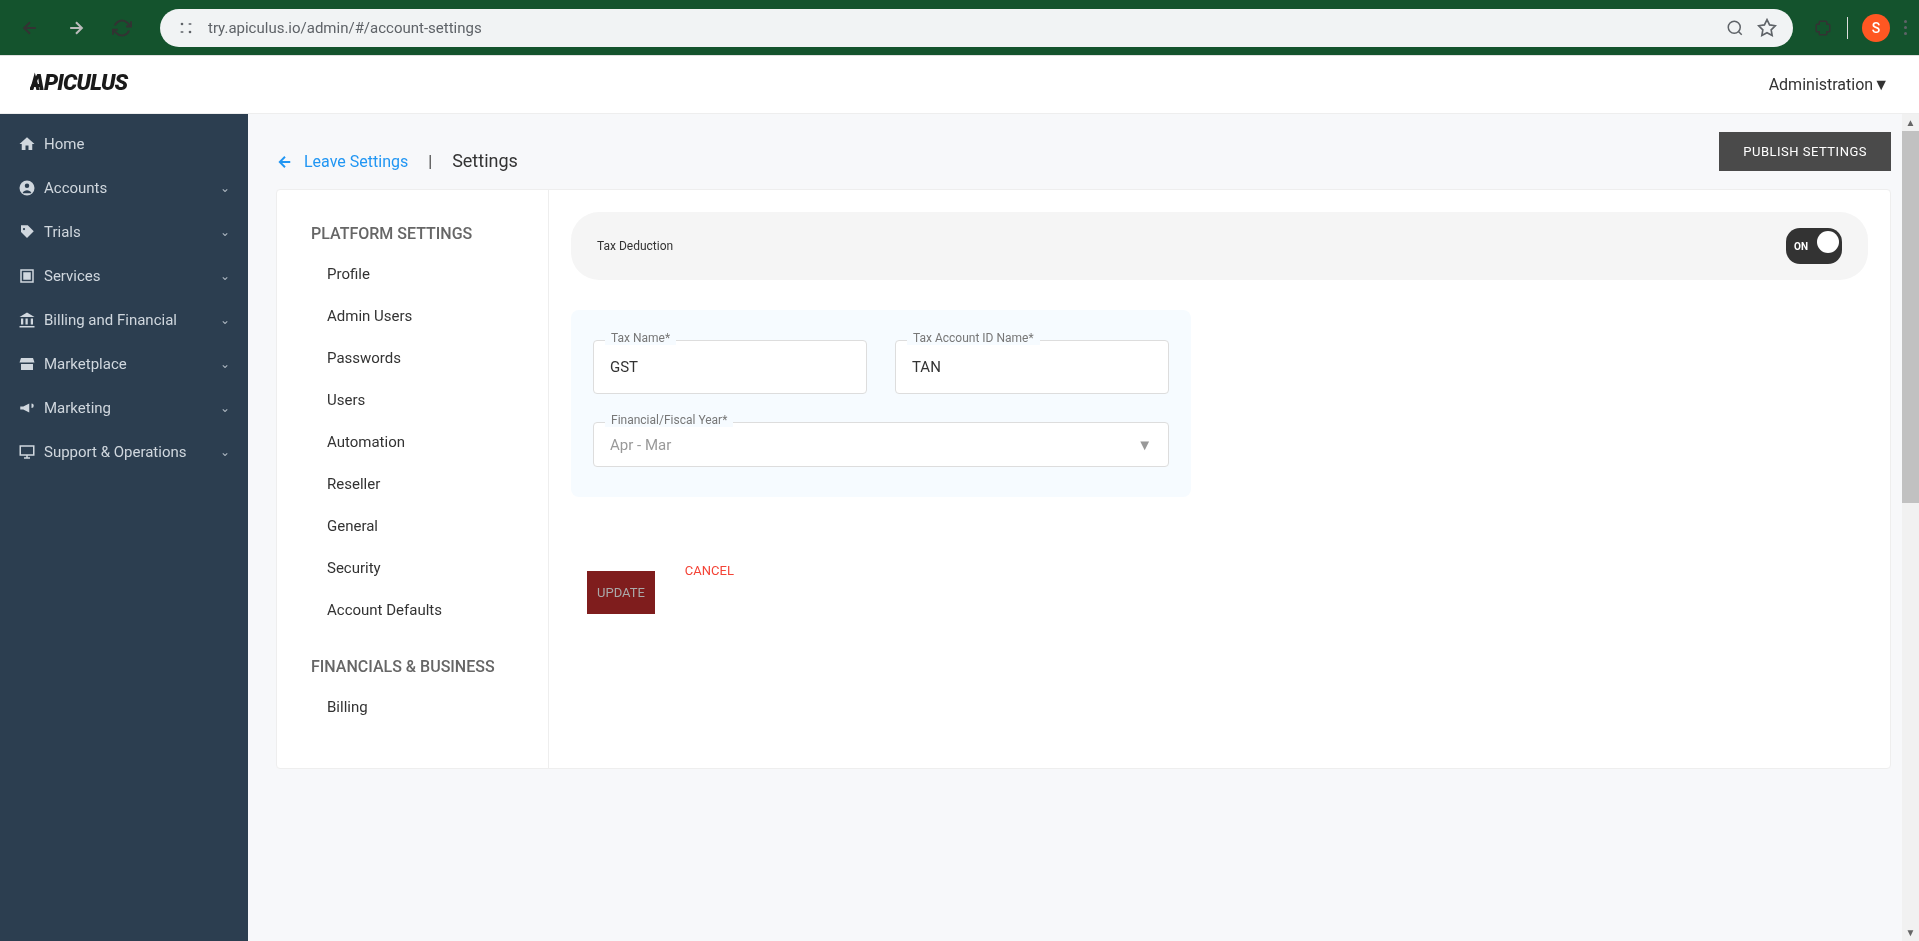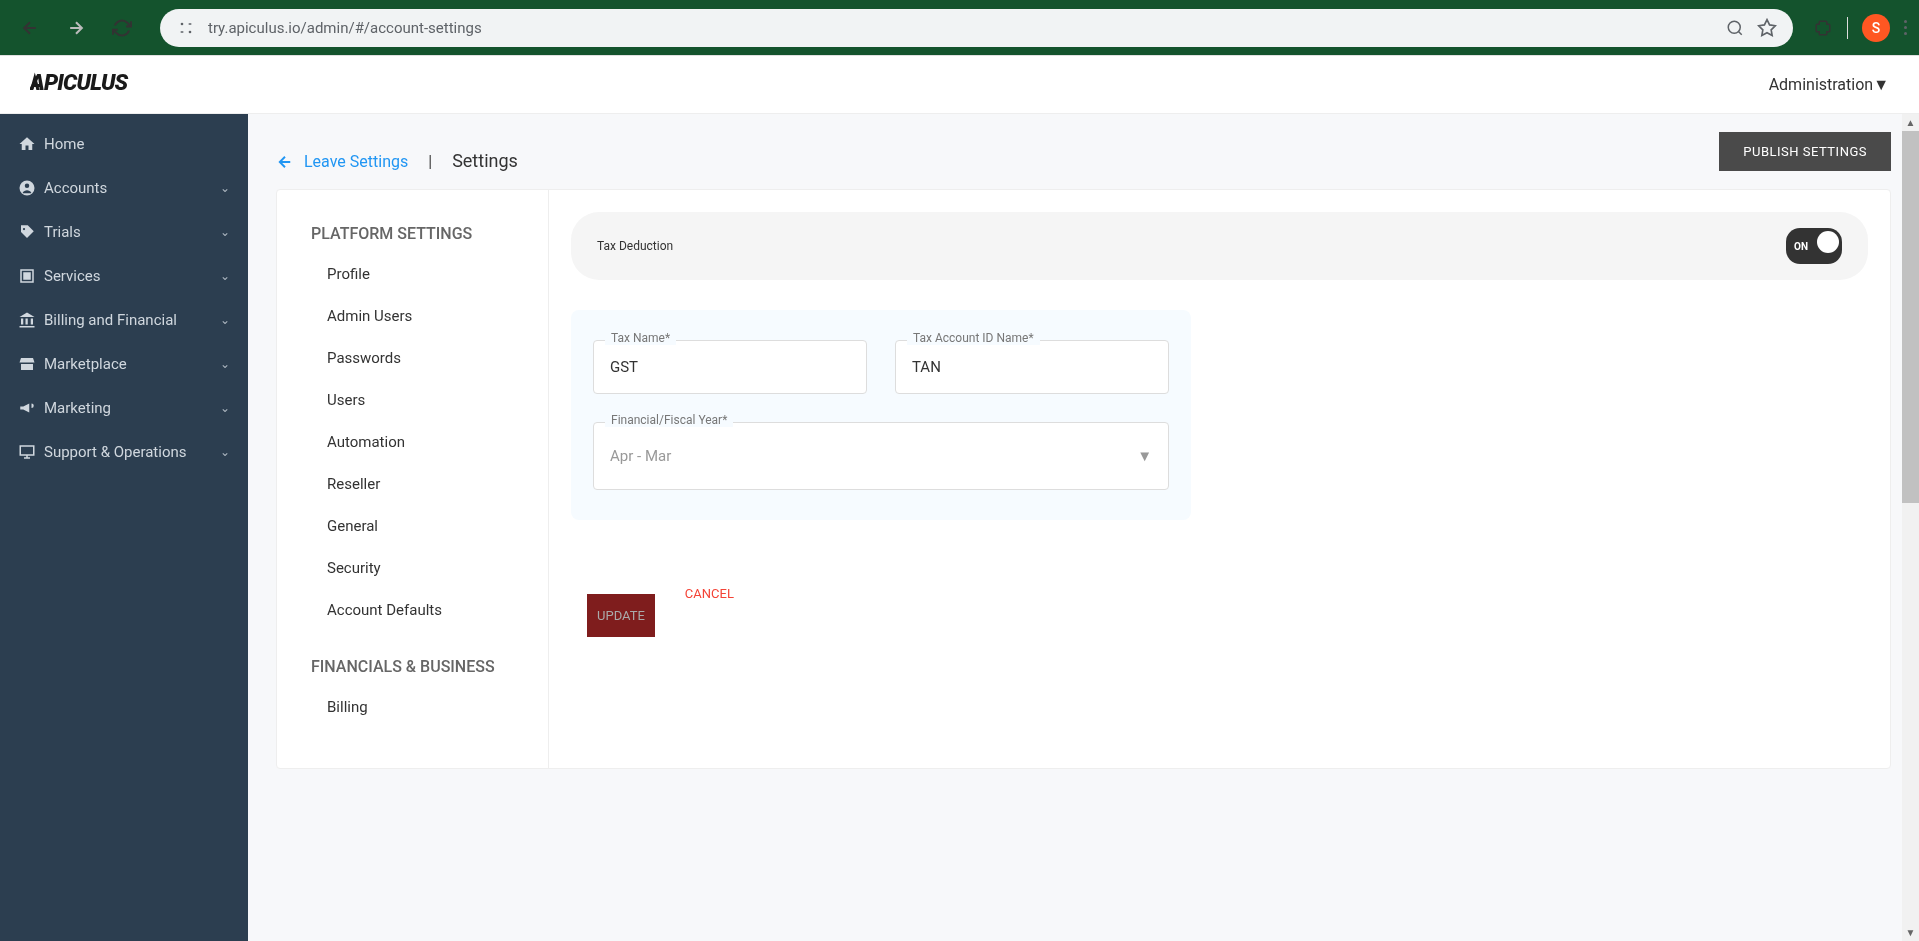--- a/index.html
+++ b/index.html
@@ -305,21 +305,21 @@
       height: 54px;
       border: 1px solid #ddd;
       border-radius: 4px;
       padding: 0 16px;
       font-size: 15px;
       color: #333;
       background: #fff;
     }
     .field-select {
       width: 100%;
-      height: 68px;
+      height: 45px;
       border: 1px solid #ddd;
       border-radius: 4px;
       padding: 0 16px;
       font-size: 15px;
       color: #999;
       background: #fff;
       display: flex;
       align-items: center;
       justify-content: space-between;
       cursor: pointer;

